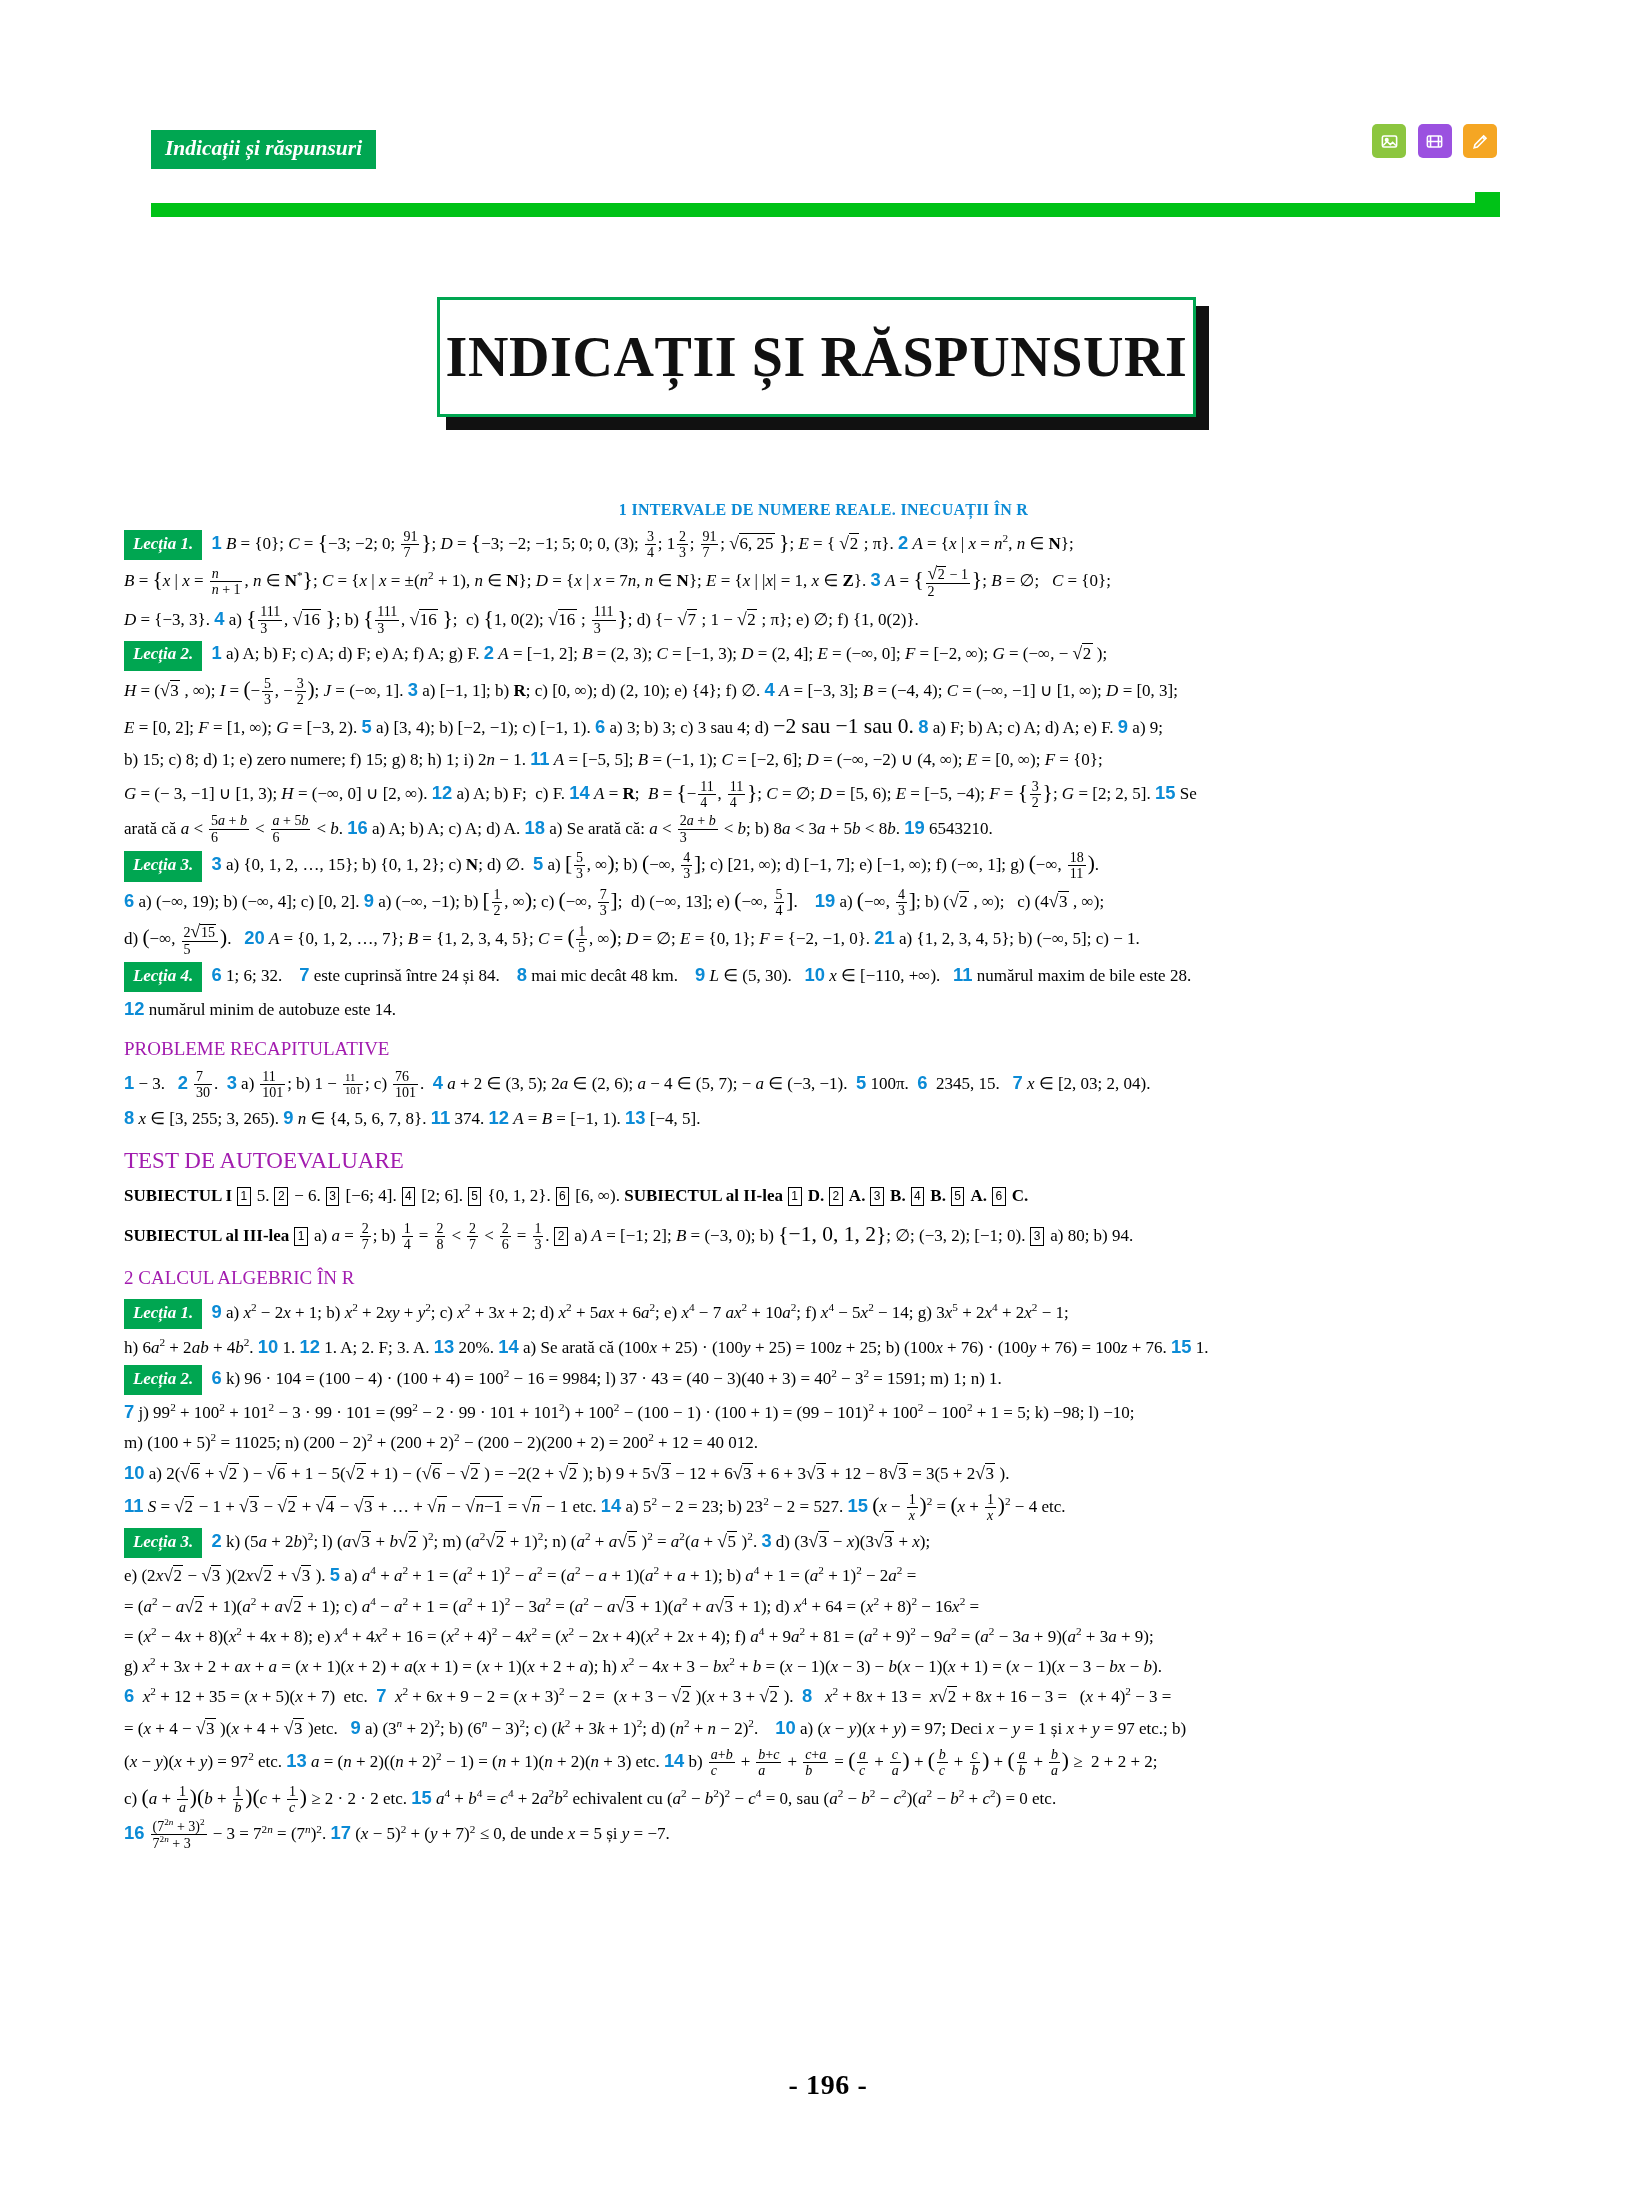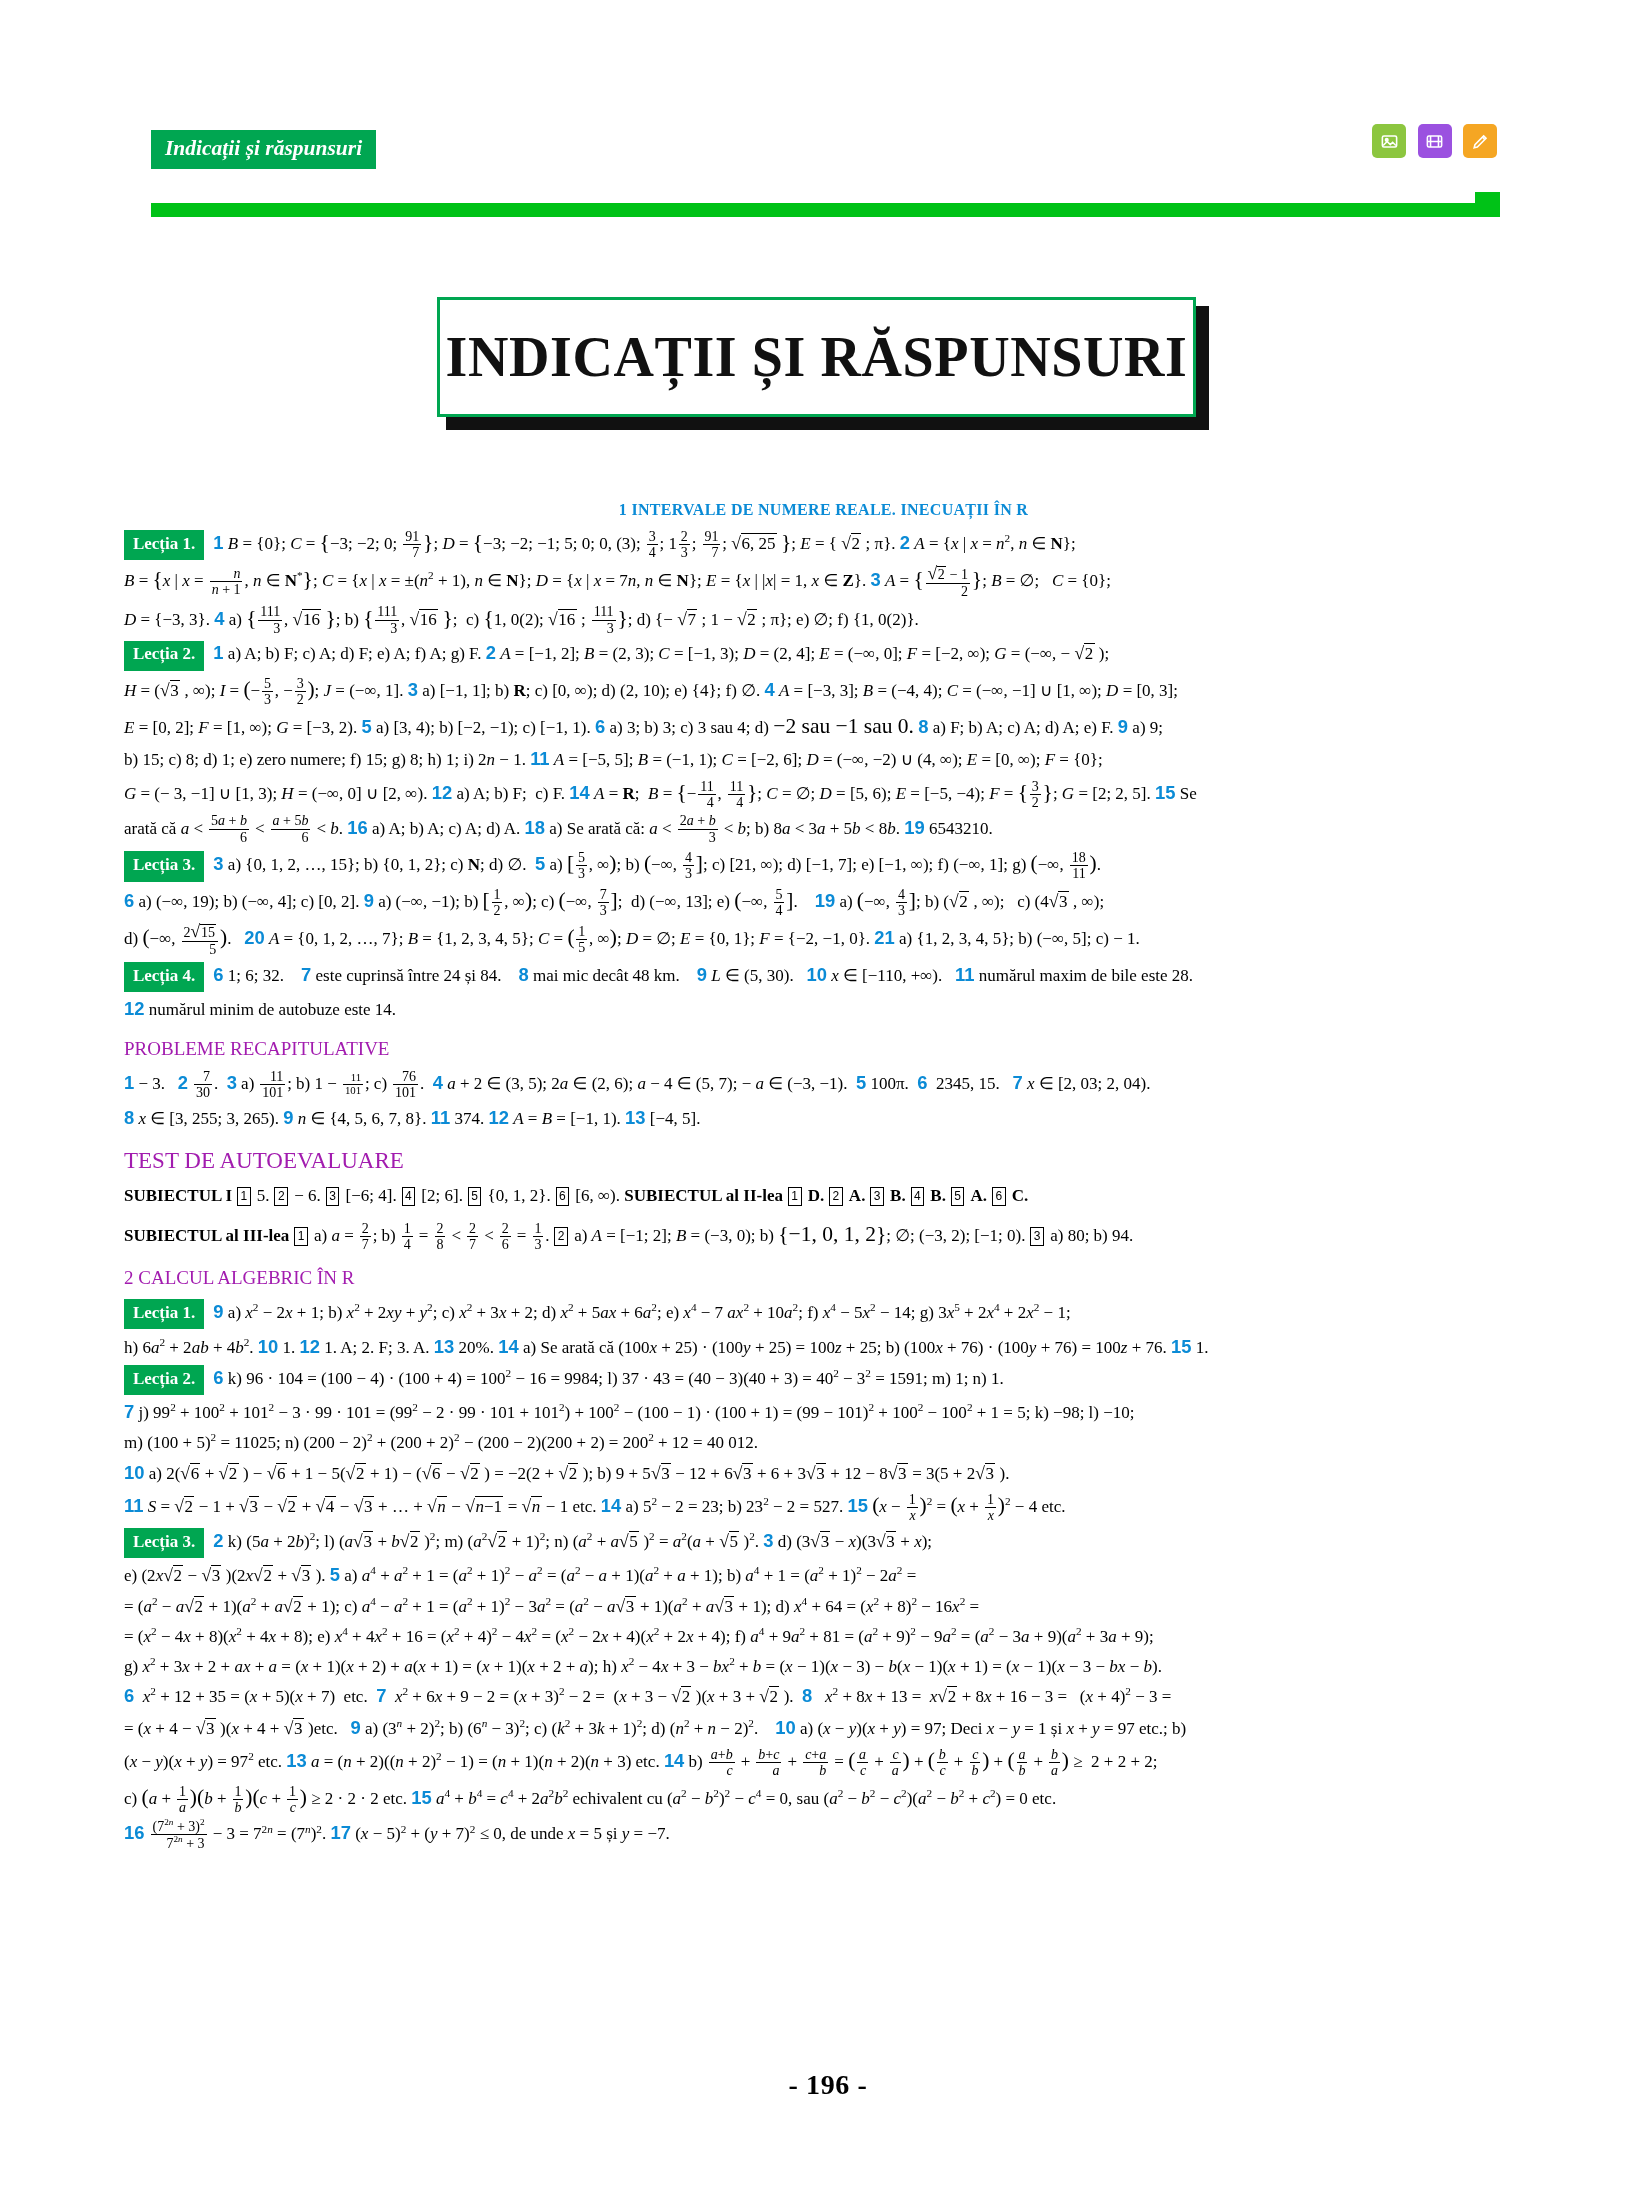--- a/index.html
+++ b/index.html
@@ -138,37 +138,38 @@
     font-weight: normal;
     font-size: 19px;
     margin: 11.4px 0 6.3px 0;
   }
   .ctr-blue.small { font-size: 23px; margin-top: 12px; }
 
   .lesson-tag {
     display: inline-block;
     background: #00a651;
     color: #fff;
+    font-style: italic;
     font-weight: bold;
     font-size: 17px;
     padding: 1.9px 8.9px 3.2px 8.9px;
     margin-right: 5px;
     vertical-align: middle;
   }
   .b { color: #0b8bd6; font-weight: bold; font-family: "Liberation Sans", sans-serif; font-size: 18.4px; }
   p.line {
     margin: 0 0 3.2px 0;
     text-align: left;
   }
   i { font-style: italic; }
 
   .frac {
     display: inline-block;
     vertical-align: middle;
-    text-align: right;
+    text-align: left;
     font-size: 14px;
     line-height: 1.08;
     margin: 0 1.9px;
     position: relative;
     top: -0.6px;
   }
   .frac .n { display: block; padding: 0 1.9px; }
   .frac .d { display: block; border-top: 0.9px solid #000; padding: 0 1.9px; }
   .sq { display: inline-block; }
   .sq .r { font-size: 17.7px; }

